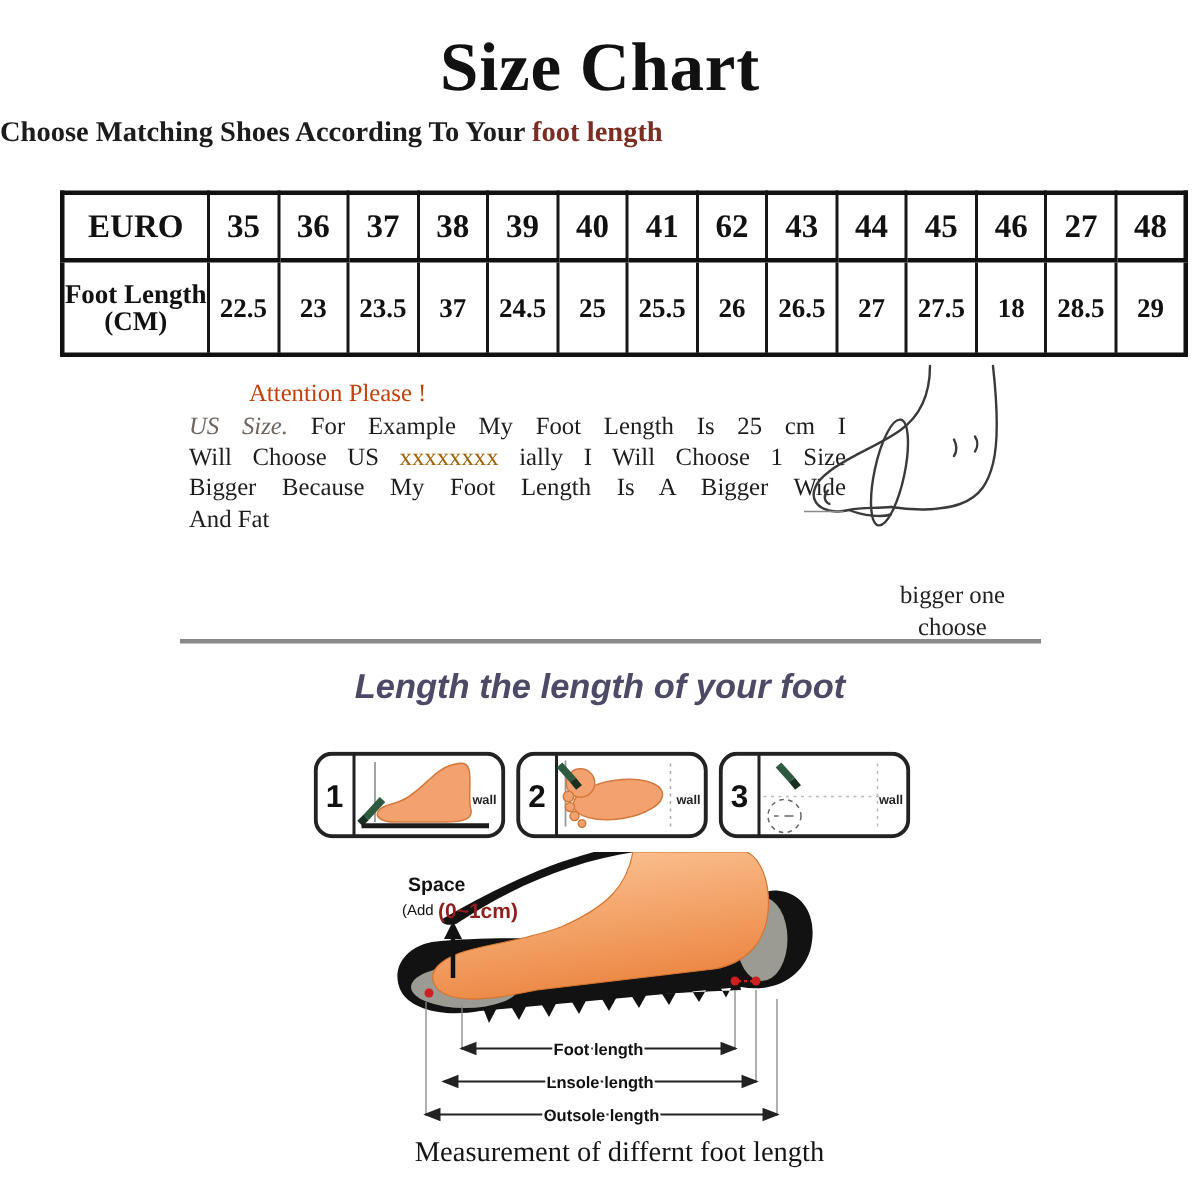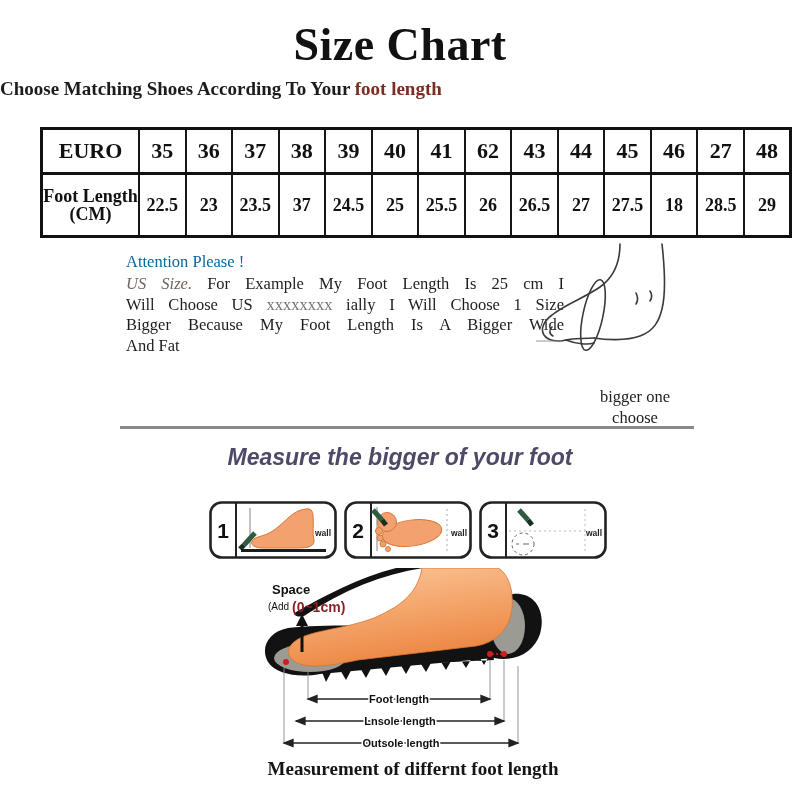--- a/index.html
+++ b/index.html
@@ -18,45 +18,45 @@
               vertical-align:middle;font-weight:bold;font-family:"Liberation Serif",serif;
               padding:0;color:#111;}
   table.sizes{border:3px solid #111;}
   tr.r1 td,tr.r1 th{height:42px;font-size:22px;border-bottom:3px solid #111;}
   tr.r2 td,tr.r2 th{height:60px;font-size:18px;font-family:Liberation Serif, serif;}
   th.lbl{width:95px;font-size:19px;}
   th.lbl2{width:95px;font-size:16px;line-height:18px;padding:0 13px;}
 
   .attention{position:absolute;left:126px;top:252px;width:438px;
              font-size:16.5px;line-height:20.8px;color:#1d1d1d;}
-  .att-head{color:#0369a1;margin-bottom:1px;}
+  .att-head{color:#c2410c;margin-bottom:1px;margin-left:40px;}
   .jline{text-align:justify;text-align-last:justify;}
   .jline.first{padding-left:46px;}
   .jline.last{text-align-last:left;}
   .fl-red{color:#9c4a3c;}
   .us-gray{color:#6f655e;font-style:italic;}
-  .xxx-red{color:#737373;}
+  .xxx-red{color:#a16207;}
 
   .foot-sketch{position:absolute;left:536px;top:241px;}
   .choose-bigger{position:absolute;left:570px;top:386px;width:130px;
                  text-align:center;font-size:16.5px;line-height:21px;color:#222;}
 
   .divider{position:absolute;left:120px;top:426px;width:574px;height:3px;
            background:#8a8a8a;}
 
   .measure-heading{position:absolute;left:0;right:0;top:444px;text-align:center;
         font-family:"Liberation Sans",sans-serif;font-style:italic;font-weight:bold;
         font-size:23px;color:#4c4a67;}
 
   .steps{position:absolute;left:209px;top:501px;display:flex;gap:7px;}
 
   .big-diagram{position:absolute;left:258px;top:568px;}
 
   .footer-caption{position:absolute;left:0;right:0;top:758px;text-align:center;
-        font-size:19px;font-weight:bold;color:#151515;margin-left:26px;}
+        font-size:19px;font-weight:normal;color:#151515;margin-left:26px;}
 
   svg text{font-family:"Liberation Sans",sans-serif;}
   text.halo{paint-order:stroke;stroke:#ffffff;stroke-width:3px;}
 </style>
 </head>
 <body>
 
 <div class="page">
 
   <div class="title">Size Chart</div>
@@ -123,21 +123,21 @@
     </g>
   </svg>
 
   <div class="choose-bigger">
     <div>bigger one</div>
     <div>choose</div>
   </div>
 
   <div class="divider"></div>
 
-  <div class="measure-heading">Measure the bigger of your foot</div>
+  <div class="measure-heading">Length the length of your foot</div>
 
   <div class="steps">
 
     <svg width="128" height="58" viewBox="0 0 128 58">
       <rect x="1.5" y="1.5" width="125" height="55" rx="11" fill="#fff" stroke="#222" stroke-width="2.6"></rect>
       <line x1="27" y1="2" x2="27" y2="56" stroke="#222" stroke-width="2"></line>
       <text x="14" y="37" text-anchor="middle" font-size="21" font-weight="bold" fill="#111">1</text>
       <line x1="41" y1="7" x2="41" y2="47" stroke="#999" stroke-width="1.2"></line>
       <path d="M92,9 C100,7 103,7 104,14 C105,24 103,32 105,39 C106,45 100,47 88,47 L54,47 C46,47 41,44 43,40 C46,35 54,36 62,31 C74,24 81,12 92,9 Z" fill="#f3a26f" stroke="#d4793b" stroke-width="1"></path>
       <line x1="35" y1="44" x2="46" y2="32" stroke="#2e5b40" stroke-width="5"></line>

